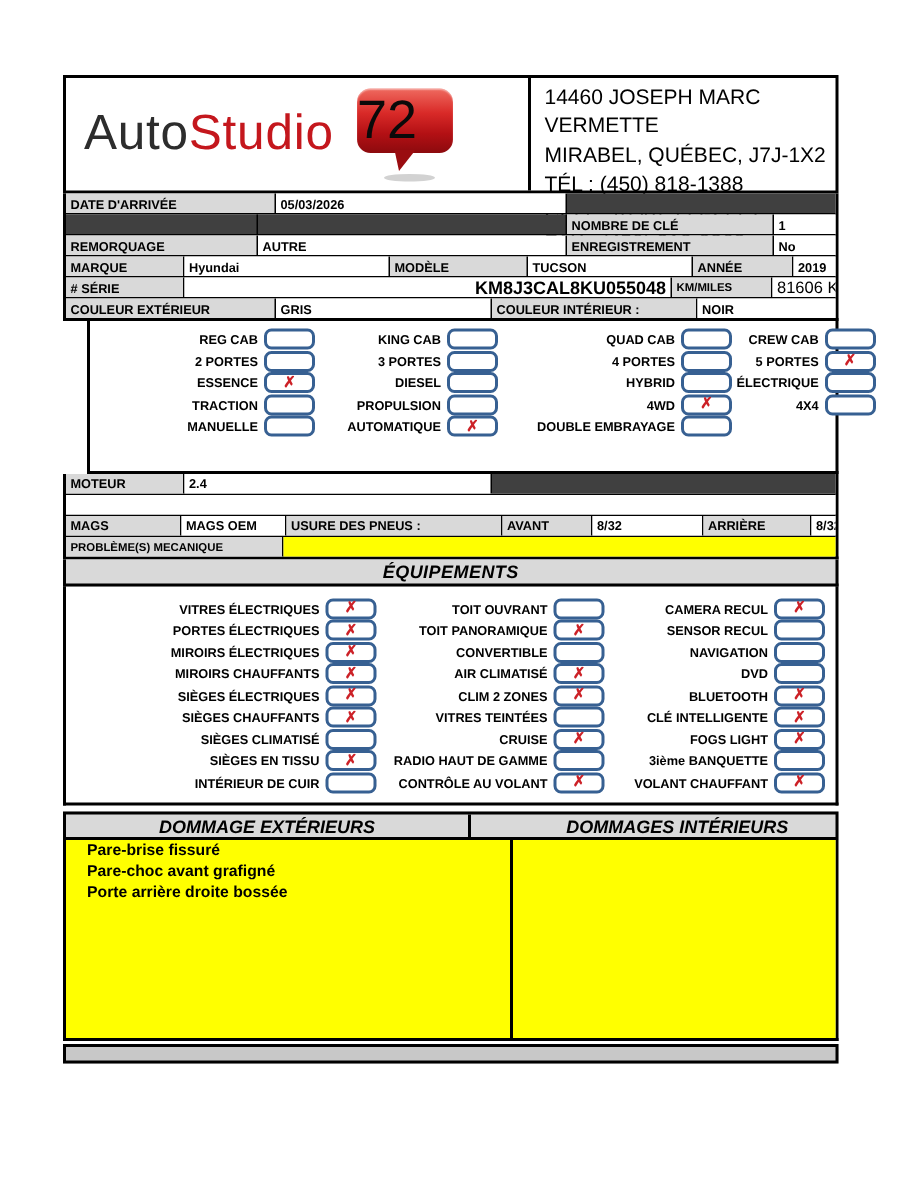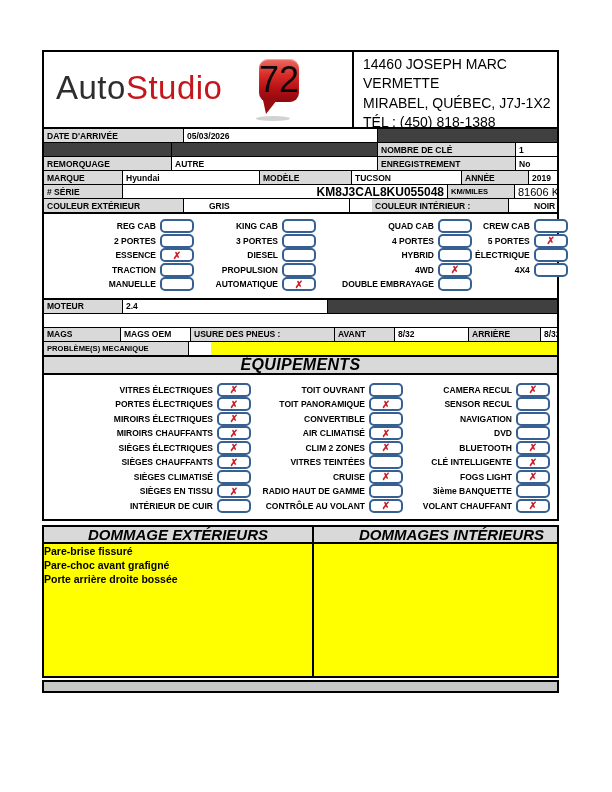--- a/index.html
+++ b/index.html
@@ -9,70 +9,70 @@
     -webkit-font-smoothing:antialiased;
   }
   .form{position:absolute;left:42px;top:50px;width:517px;}
 
   
   .hdr{display:flex;border:2px solid #000;height:75px;background:#fff;}
   .logo-cell{flex:0 0 308px;position:relative;}
   .logo{position:absolute;left:12px;top:17px;font-size:33px;letter-spacing:.5px;font-weight:500;}
   .logo .lg1{color:#2d2d2d;}
   .logo .lg2{color:#c4171d;}
-  .badge{position:absolute;left:215px;top:7px;width:40px;height:43px;
+  .badge{position:absolute;left:194px;top:7px;width:64px;height:43px;
     background:linear-gradient(180deg,#ef6a5f 0%,#d92a28 38%,#b31014 70%,#8c0a0e 100%);
-    border-radius:9px;color:#0a0a0a;font-size:36px;text-align:right;line-height:42px;font-weight:500;
+    border-radius:9px;color:#0a0a0a;font-size:36px;text-align:left;line-height:42px;font-weight:500;
     box-shadow:inset 0 1px 1px rgba(255,255,255,.45);}
   .badge-tail{position:absolute;left:219px;top:48px;width:0;height:0;
     border-top:14px solid #9a0c10;border-left:3px solid transparent;border-right:11px solid transparent;}
   .badge-shadow{position:absolute;left:212px;top:64px;width:34px;height:5px;border-radius:50%;background:#d2d2d2;}
   .addr-cell{flex:1;border-left:2px solid #000;padding:3px 2px 0 9px;font-size:14px;line-height:1.38;}
 
   
   .sect{border:2px solid #000;border-top:none;}
   .row{display:flex;height:13px;border-bottom:1px solid #000;}
-  .row:last-child{border-bottom:none;gap:22px;}
+  .row:last-child{border-bottom:none;}
   .cell{display:flex;align-items:center;padding:0 3px;border-right:1px solid #000;
     font-size:8.5px;font-weight:bold;white-space:nowrap;overflow:hidden;}
   .cell:last-child{border-right:none;}
   .g{background:#d9d9d9;}
   .dk{background:#404040;}
   .w{background:#fff;}
   .yel{background:#ffff00;}
   .grow{flex:1;}
   .tiny{font-size:7.6px;}
   .right{justify-content:flex-end;}
   .big{font-size:12px;}
   .kmval{font-size:11px;font-weight:400;}
 
   
-  .opts{display:flex;padding:5px 3px 6px 3px;}
+  .opts{display:flex;padding:5px 3px 22px 3px;margin-left:16px;}
   .opt-col{display:grid;grid-template-columns:1fr 37px;column-gap:4px;grid-auto-rows:14.5px;align-items:center;}
   .opt-label{text-align:right;font-size:8.5px;font-weight:bold;white-space:nowrap;}
   .cb{width:30px;height:10px;border:2.4px solid #376092;border-radius:5px;background:#fff;
     display:flex;align-items:center;justify-content:center;}
   .mark{color:#cc2127;font-weight:bold;font-size:10px;line-height:9px;}
 
   .equip-title{height:16px;background:#d9d9d9;display:flex;align-items:center;justify-content:center;
-    font-size:16px;font-weight:bold;font-style:italic;letter-spacing:.3px;}
+    font-size:12px;font-weight:bold;font-style:italic;letter-spacing:.3px;}
   .equips{display:flex;padding:8px 4px 6px 4px;justify-content:flex-end;}
   .eq-col1{flex:0 0 206px;}
   .eq-col2{flex:0 0 152px;}
   .eq-col3{flex:0 0 147px;}
 
   
   .gap4{height:4px;}
   .dmg-hdr{display:flex;border:2px solid #000;height:15px;background:#d9d9d9;}
   .dmg-hdr .dh{display:flex;align-items:center;justify-content:center;
-    font-size:15px;font-weight:bold;font-style:italic;}
+    font-size:12px;font-weight:bold;font-style:italic;}
   .dh-left{flex:0 0 268px;border-right:2px solid #000;}
   .dh-right{flex:1;padding-left:32px;}
   .dmg-body{display:flex;border:2px solid #000;border-top:none;height:132px;}
-  .db-left{flex:0 0 268px;border-right:2px solid #000;background:#ffff00;padding:1px 0;}
+  .db-left{flex:0 0 268px;border-right:2px solid #000;background:#ffff00;padding:1px 14px;}
   .db-right{flex:1;background:#ffff00;}
   .dmg-line{font-size:10.5px;font-weight:bold;line-height:1.32;}
   .footer-bar{margin-top:2px;height:9px;background:#c8c8c8;border:2px solid #000;}
 </style>
 </head>
 <body>
 
 <div class="form">
 
   <div class="hdr">

